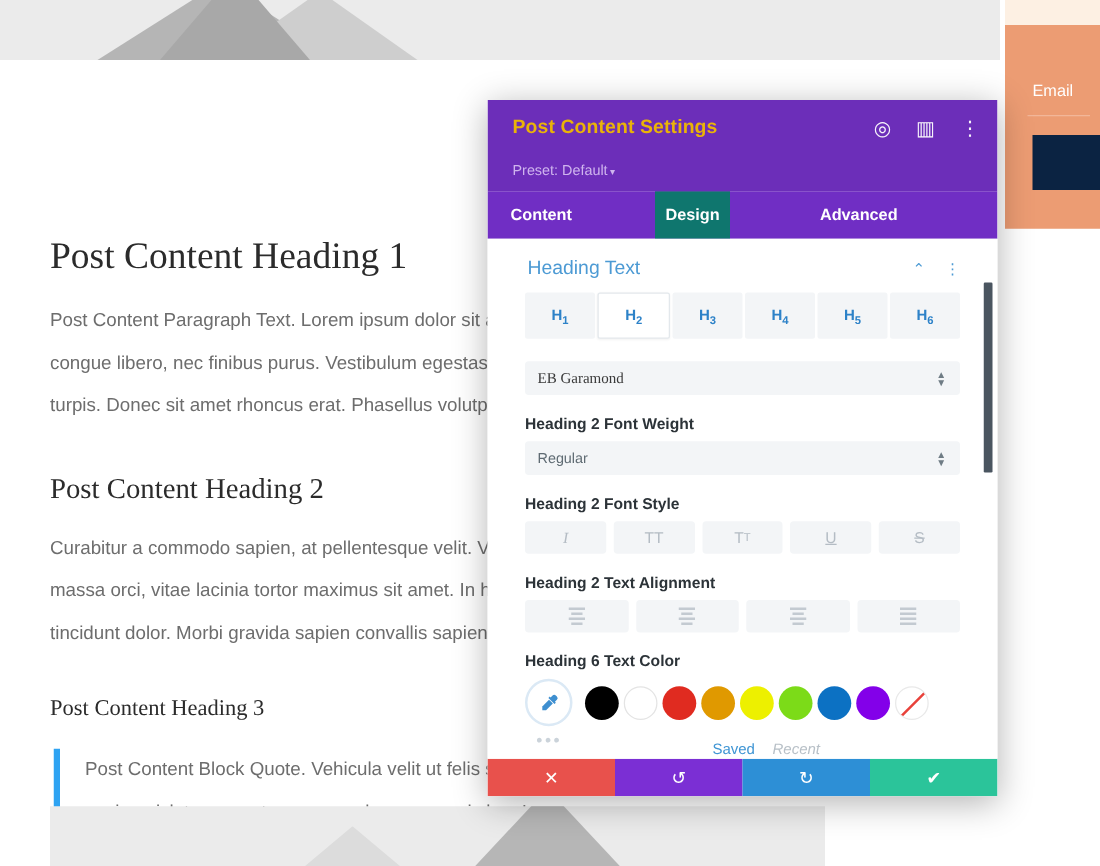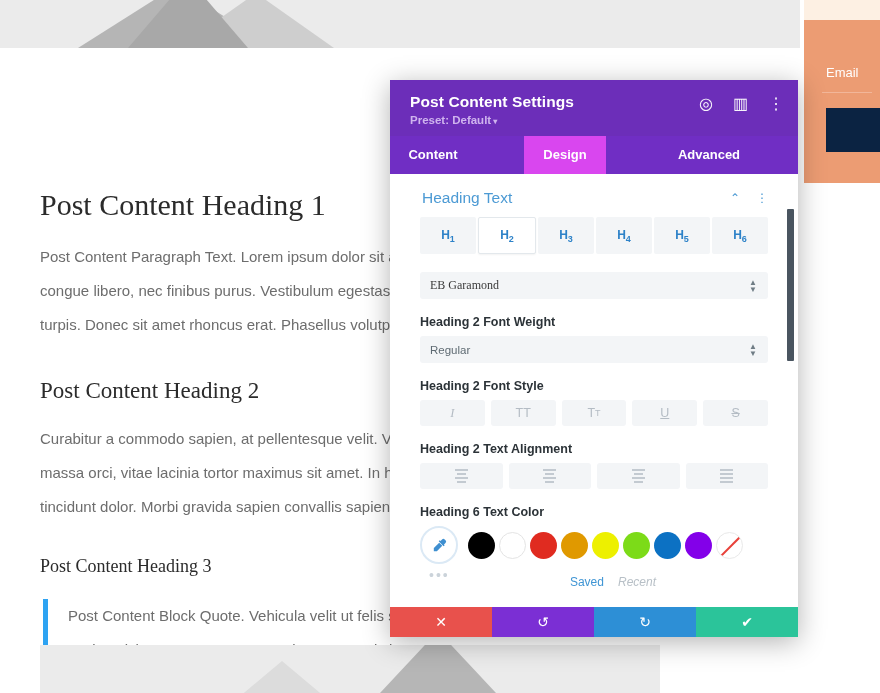--- a/index.html
+++ b/index.html
@@ -114,26 +114,26 @@
     display: flex; flex-direction: column;
     overflow: hidden;
   }
   #modal-header {
     background: #6c2eb9;
     padding: 13px 18px 10px 20px;
     position: relative;
     flex: none;
   }
   #modal-title {
-    color: #ffffff; font-size: 15.5px; font-weight: bold;
+    color: #eab308; font-size: 15.5px; font-weight: bold;
     letter-spacing: .1px;
   }
   #preset-row {
-    margin-top: 3px;
-    font-size: 11.5px; color: #cfb4ee; font-weight: bold;
+    margin-top: 20px;
+    font-size: 11.5px; color: #cfb4ee;
   }
   #preset-row .caret { font-size: 8px; margin-left: 2px; }
   .hdr-icons {
     position: absolute; right: 14px; top: 16px;
     display: flex; gap: 20px; align-items: center;
   }
   .hdr-icons span { color: #ffffff; opacity: .95; line-height: 1; display:block; }
 
   #tabbar {
     background: #702ec4;
@@ -143,21 +143,21 @@
   }
   .tab {
     padding: 11px 0 12px 0;
     color: #ffffff;
     font-size: 13px;
     font-weight: bold;
     text-align: center;
     cursor: pointer;
   }
   #tab-content { width: 86px; }
-  #tab-design  { width: 82px; background: #d946ef; }
+  #tab-design  { width: 60px; background: #0f766e; }
   #tab-advanced{ width: 110px; }
 
   #panel-body {
     flex: 1;
     overflow: hidden;
     position: relative;
     background: #ffffff;
     padding: 0 30px;
   }
 

